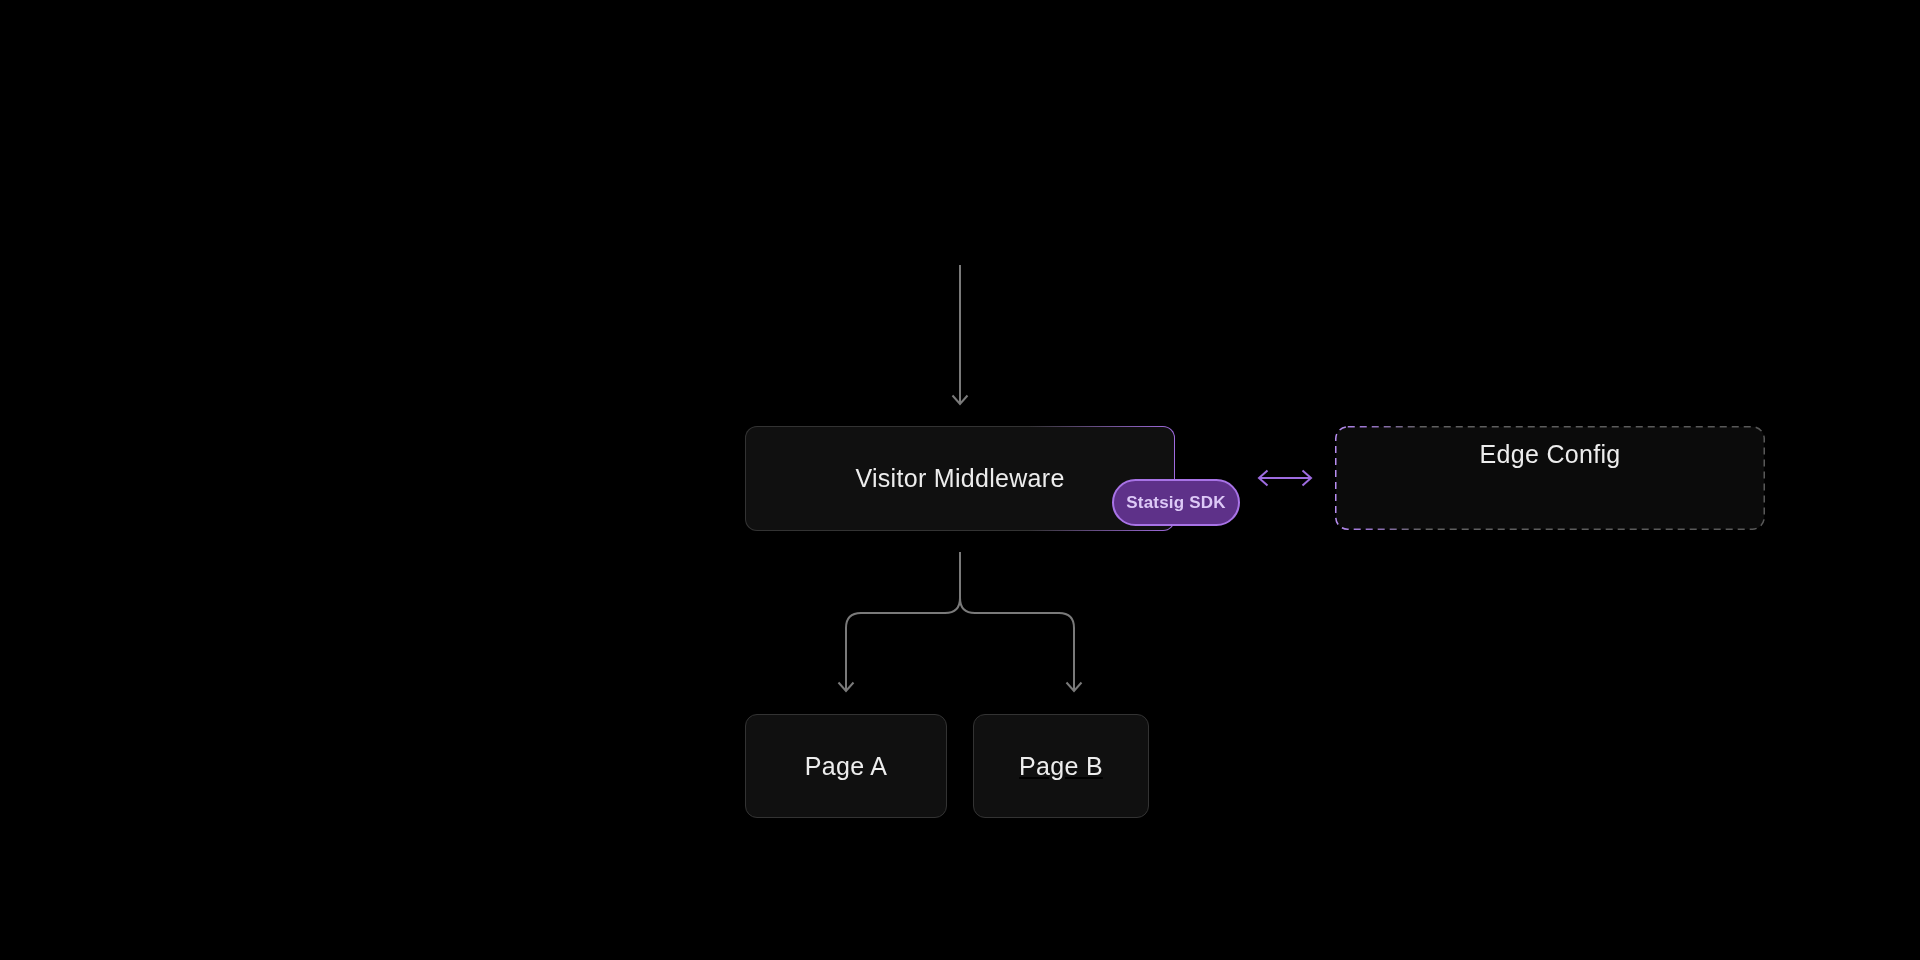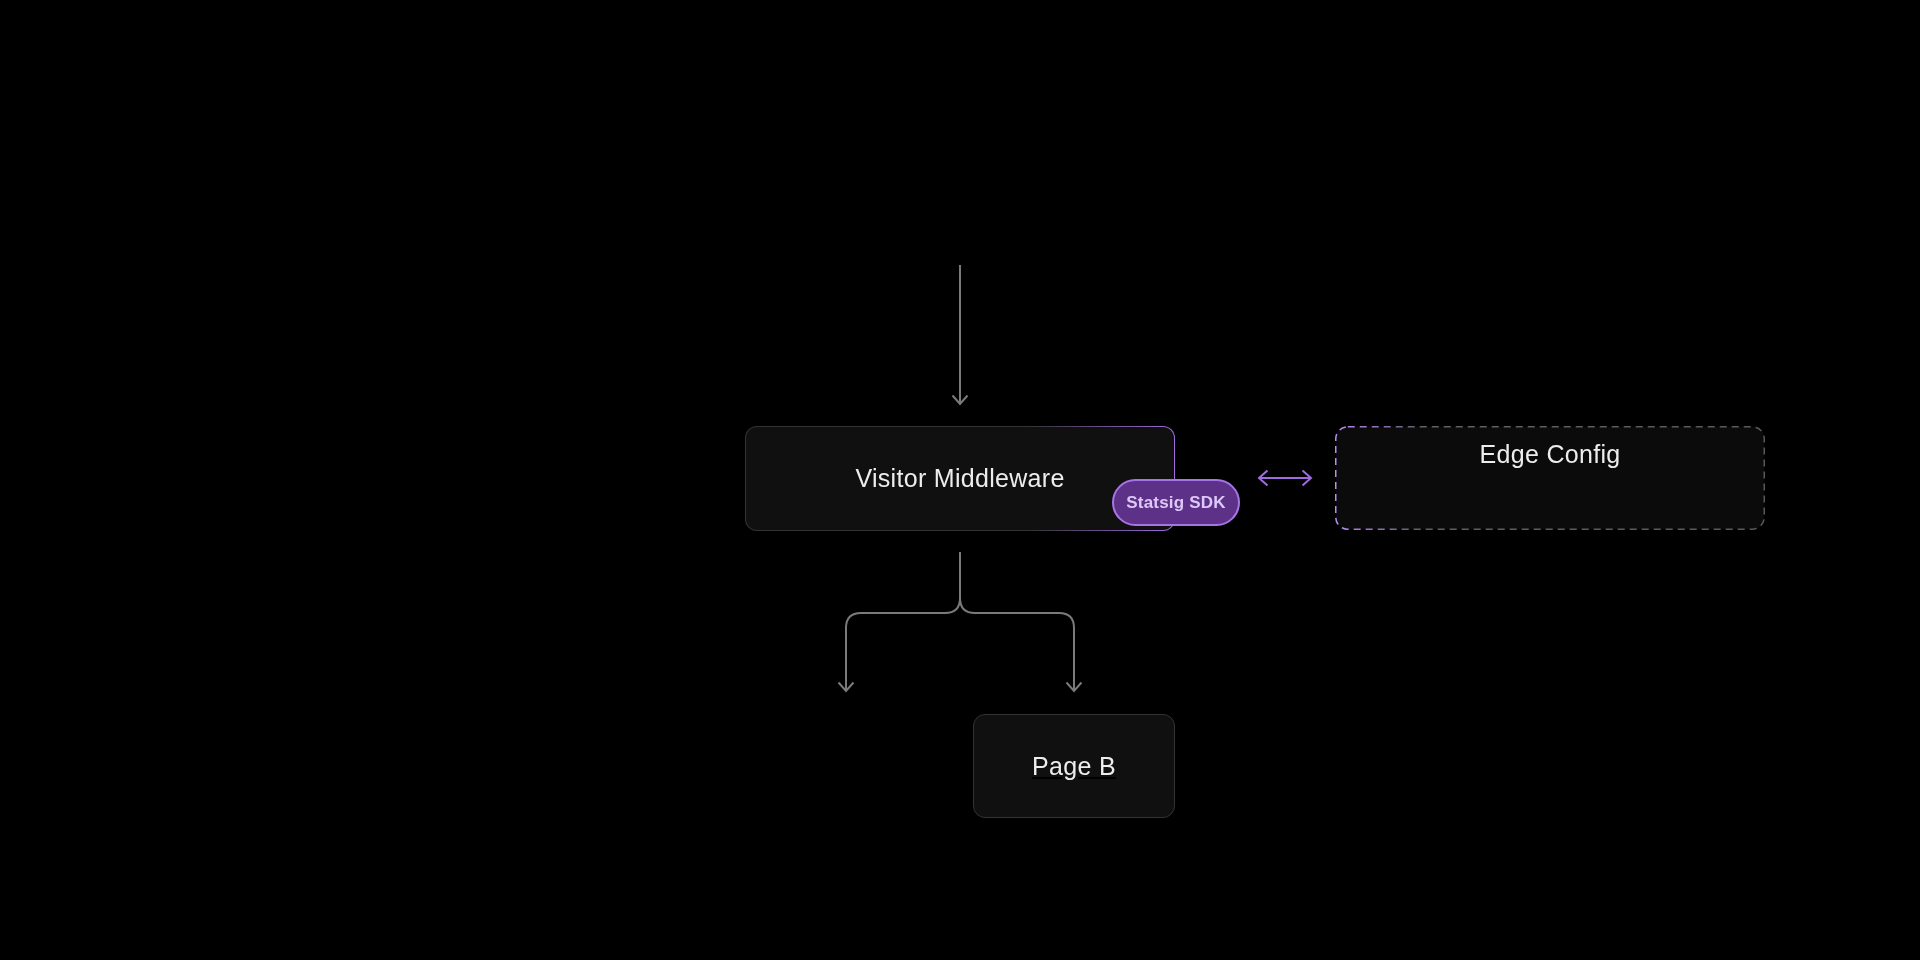--- a/index.html
+++ b/index.html
@@ -49,21 +49,21 @@
     background:
       linear-gradient(#101010, #101010) padding-box,
       linear-gradient(90deg, #333333 0%, #333333 66%, #a06be0 100%) border-box;
   }
   .node-edge-config {
     left: 1335px; top: 402px; width: 430px; height: 104px;
     background: transparent;
     border: none;
   }
   .node-page-a { left: 745px; top: 714px; width: 202px; height: 104px; }
-  .node-page-b { left: 973px; top: 714px; width: 202px; height: 104px; text-decoration: underline; }
+  .node-page-b { left: 973px; top: 714px; width: 176px; height: 104px; text-decoration: underline; }
   .badge {
     position: absolute;
     z-index: 3;
     left: 1112px; top: 455px;
     width: 128px; height: 47px;
     box-sizing: border-box;
     background: #5e3189;
     border: 2px solid #a873e6;
     border-radius: 24px;
     display: flex;
@@ -124,18 +124,21 @@
   </div>
 
   <div class="badge">
     <span class="badge-label">Statsig SDK</span>
   </div>
 
   <div class="node node-edge-config">
     <span class="node-label">Edge Config</span>
   </div>
 
+  <div class="node node-page-a">
+    <span class="node-label">Page A</span>
+  </div>
 
   <div class="node node-page-b">
     <span class="node-label">Page B</span>
   </div>
 
 </div>
 
 </body></html>

